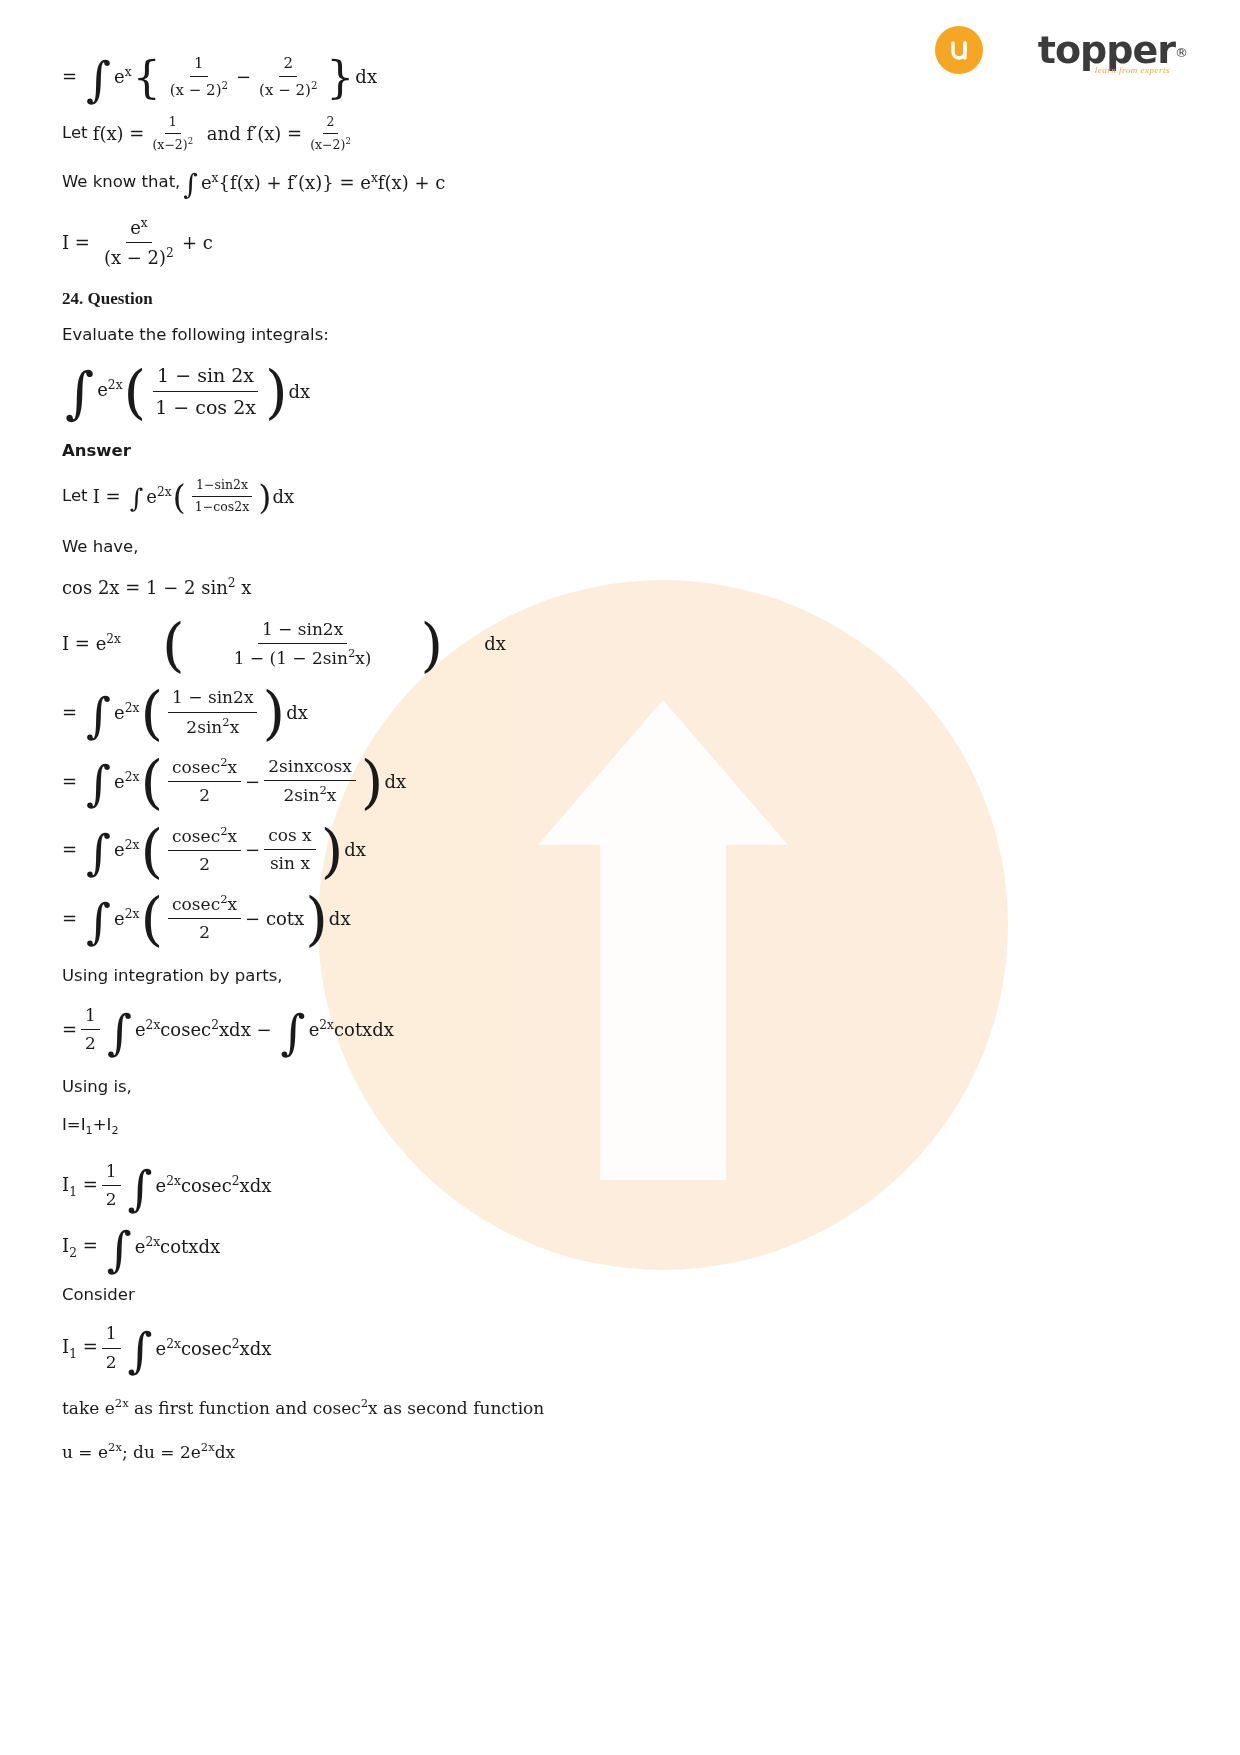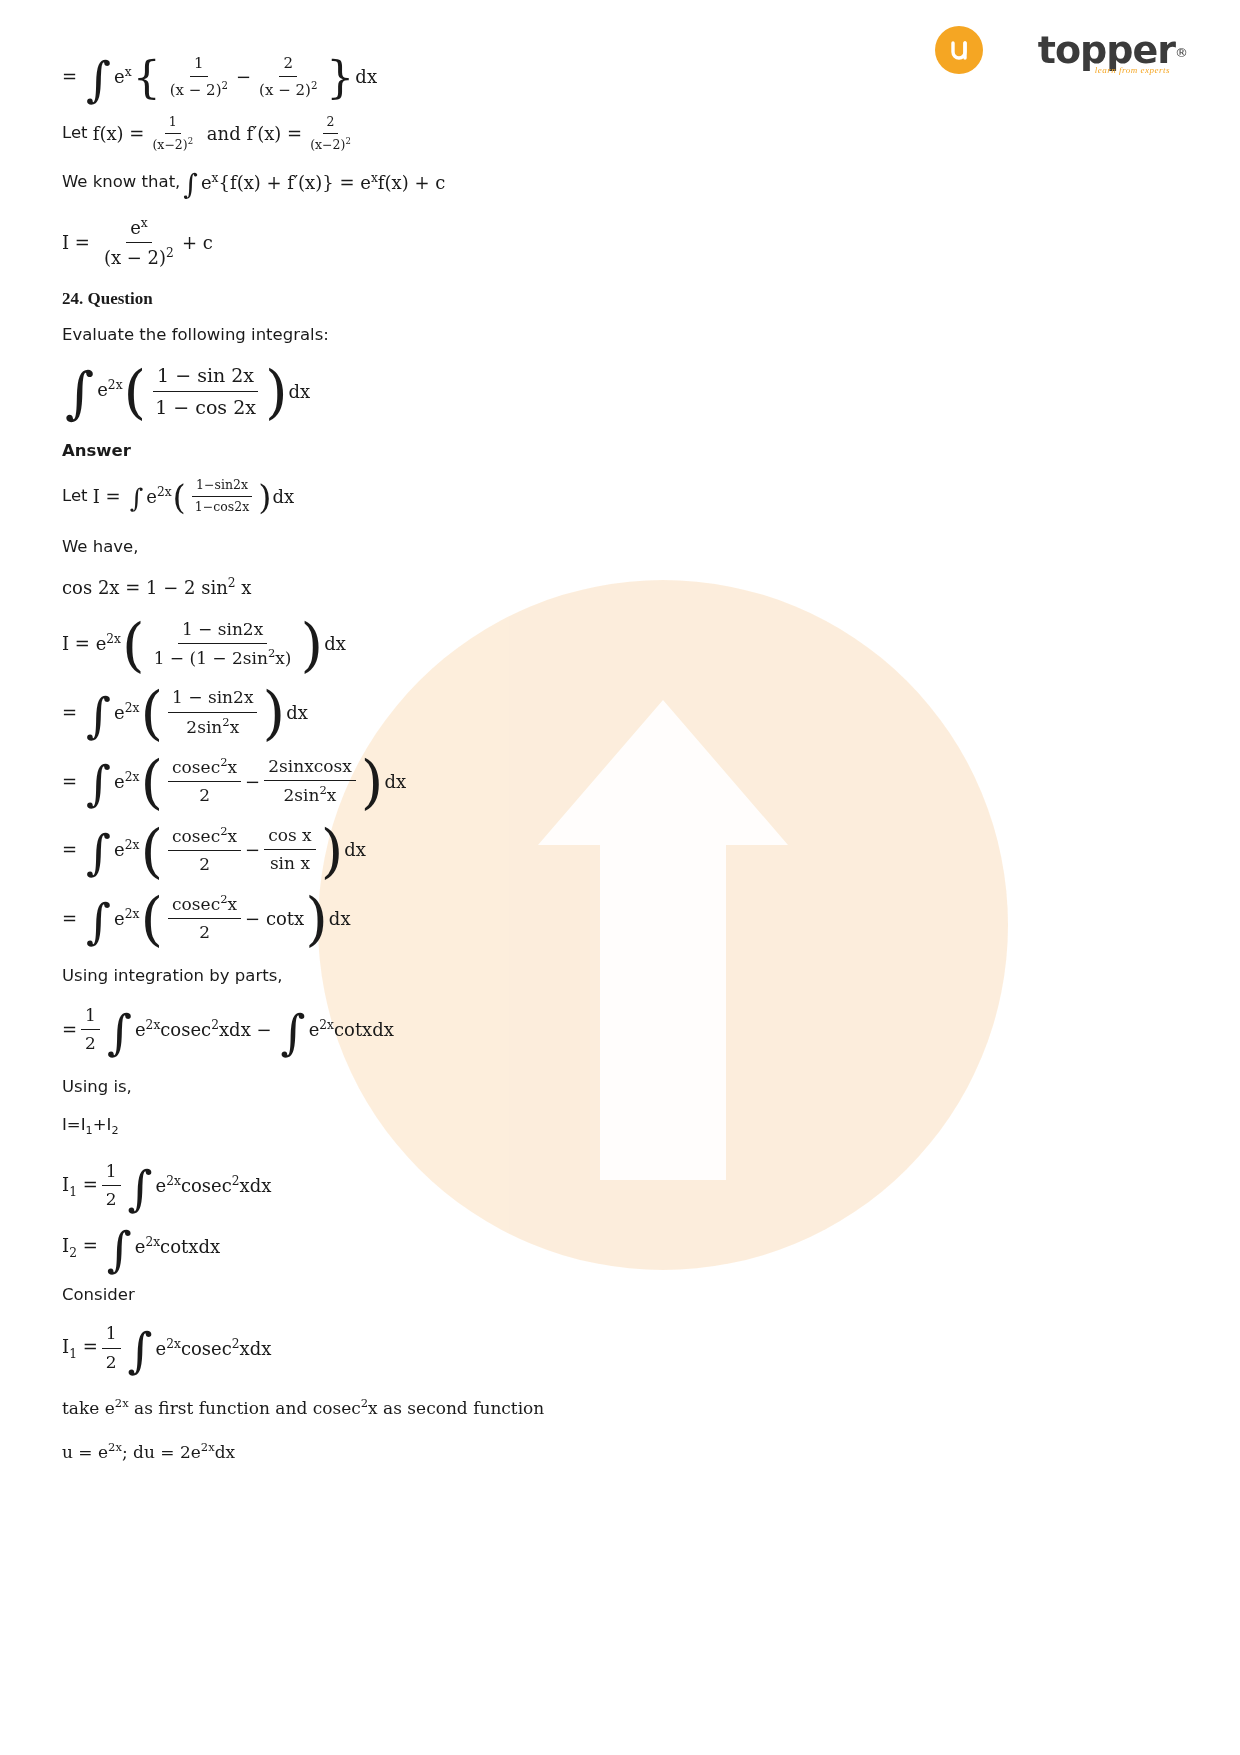--- a/index.html
+++ b/index.html
@@ -278,21 +278,21 @@
     <span class="paren" style="font-size:34px;">)</span>
     <span class="tok">dx</span>
   </div>
 
   <div class="plain line">We have,</div>
 
   <div class="math line" style="margin-bottom:16px;">
     <span class="tok">cos 2x = 1 − 2 sin<sup>2</sup> x</span>
   </div>
 
-  <div class="math line" style="margin-bottom:14px;">
+  <div class="math line" style="margin-bottom:14px;gap:40px;">
     <span class="tok">I = e<sup>2x</sup></span>
     <span class="paren tall">(</span>
     <span class="frac" style="font-size:17px;">
         <span class="num">1 − sin2x</span>
         <span class="den">1 − (1 − 2sin<sup>2</sup>x)</span>
       </span>
     <span class="paren tall">)</span>
     <span class="tok">dx</span>
   </div>
 

